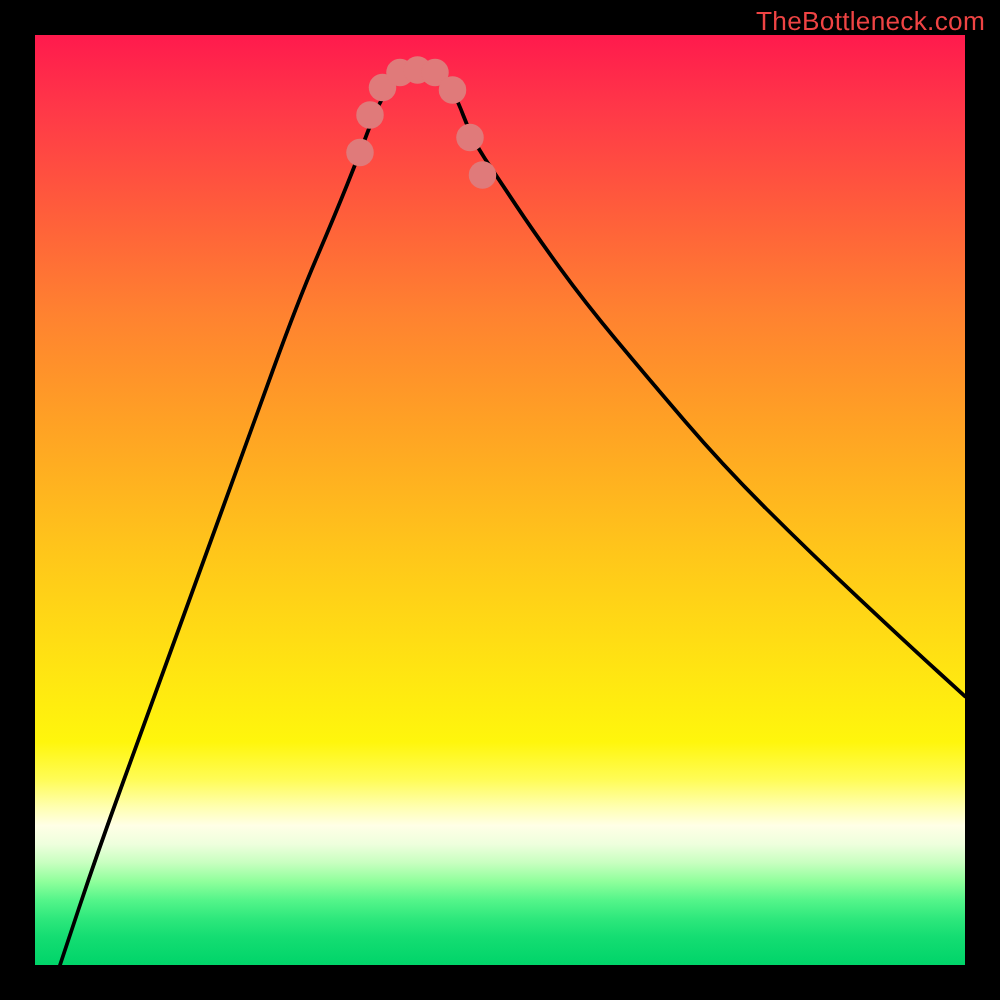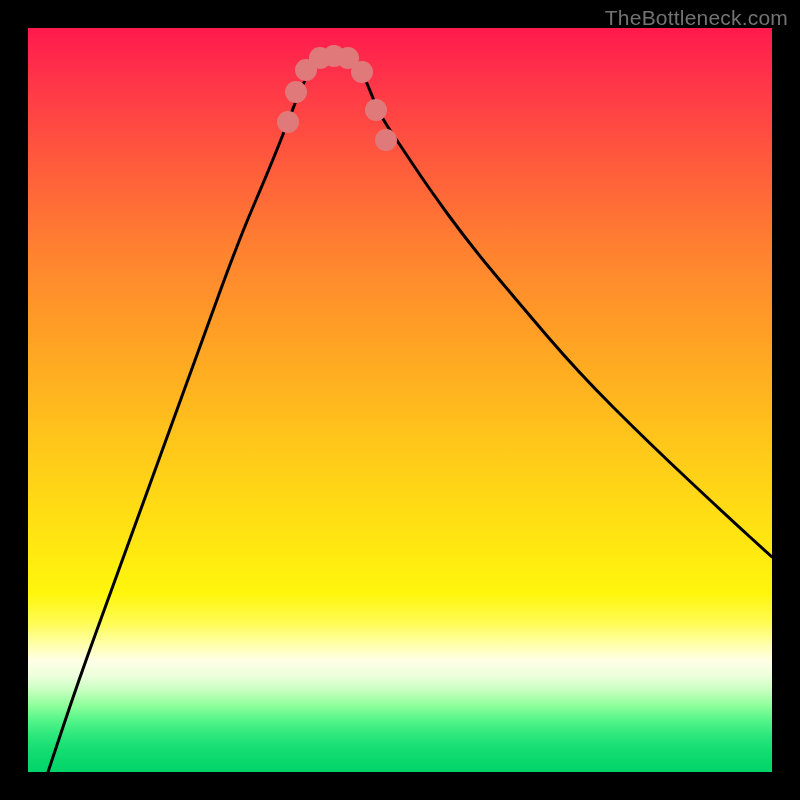--- a/index.html
+++ b/index.html
@@ -59,21 +59,21 @@
     position: absolute;
     left: 0;
     top: 0;
     width: 744px;
     height: 744px;
   }
   .watermark {
     position: absolute;
     top: 6px;
     right: 12px;
-    color: #737373;
+    color: #ef4444;
     font-size: 21px;
     font-weight: 400;
     letter-spacing: 0.2px;
     user-select: none;
   }
 </style>
 </head>
 <body>
 
 <div class="frame">

